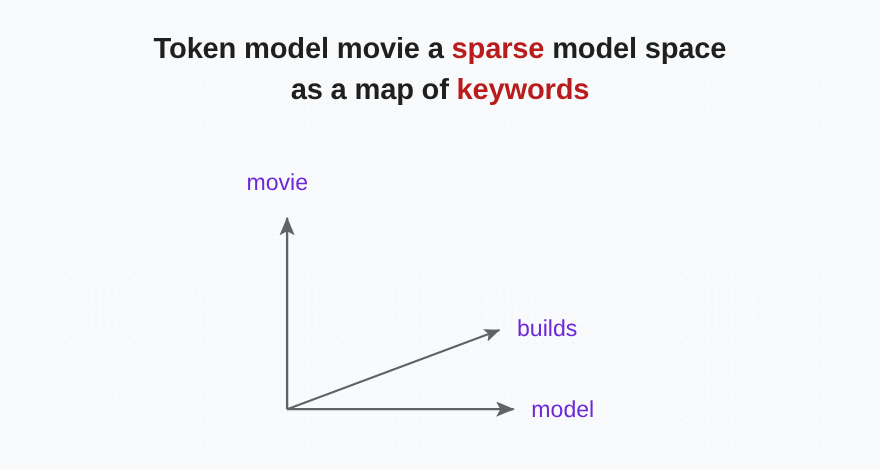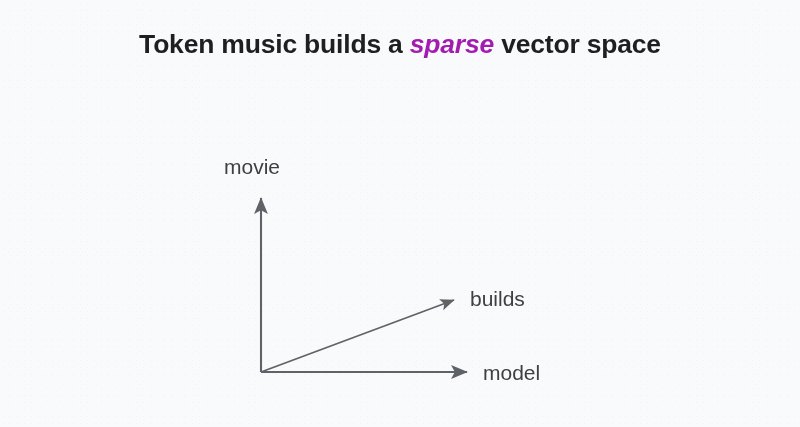--- a/index.html
+++ b/index.html
@@ -47,22 +47,21 @@
   }
   .title-line {
     font-size: 26.5px;
     font-weight: 700;
     color: #1f1f1f;
     letter-spacing: -0.2px;
     line-height: 37px;
     white-space: nowrap;
   }
   .accent {
-    color: #a21caf;
-    font-style: italic;
+    color: #b91c1c;
   }
 
   
   .diagram {
     position: absolute;
     left: 180px;
     top: 140px;
     width: 420px;
     height: 260px;
   }
@@ -70,37 +69,38 @@
     position: absolute;
     left: 0;
     top: 0;
     display: block;
   }
 
   .axis-label {
     position: absolute;
     font-size: 21px;
     font-weight: 400;
-    color: #404040;
+    color: #6d28d9;
     white-space: nowrap;
     line-height: 1;
   }
   .label-movie { left: 44px;  top: 16px; }
   .label-music { left: 290px; top: 148px; }
   .label-actor { left: 303px; top: 222px; }
 </style>
 </head>
 <body>
 
 <div class="noise-overlay"></div>
 
 <div class="slide">
 
   <div class="title-block">
-    <div class="title-line"><span>Token music builds a </span><span class="accent">sparse</span><span> vector space</span></div>
+    <div class="title-line"><span>Token model movie a </span><span class="accent">sparse</span><span> model space</span></div>
+    <div class="title-line"><span>as a map of </span><span class="accent">keywords</span></div>
   </div>
 
   <div class="diagram">
 
     <svg width="420" height="260" viewBox="0 0 420 260">
       <defs>
         <marker id="arrowhead" markerWidth="9" markerHeight="9" refX="7.6" refY="3.3" orient="auto" markerUnits="strokeWidth">
           <path d="M0,0 L8,3.3 L0,6.6 L1.8,3.3 Z" fill="#5f6368"></path>
         </marker>
       </defs>

